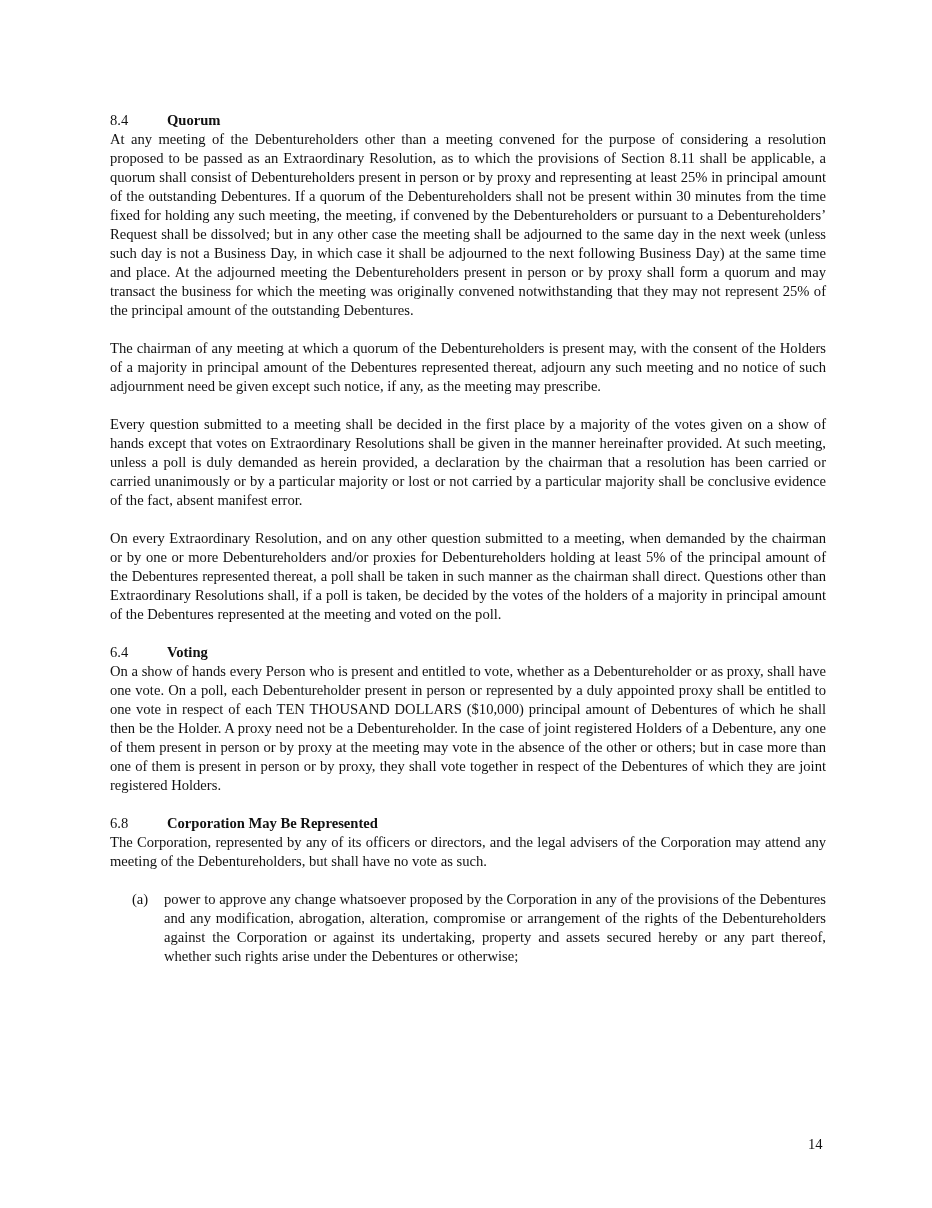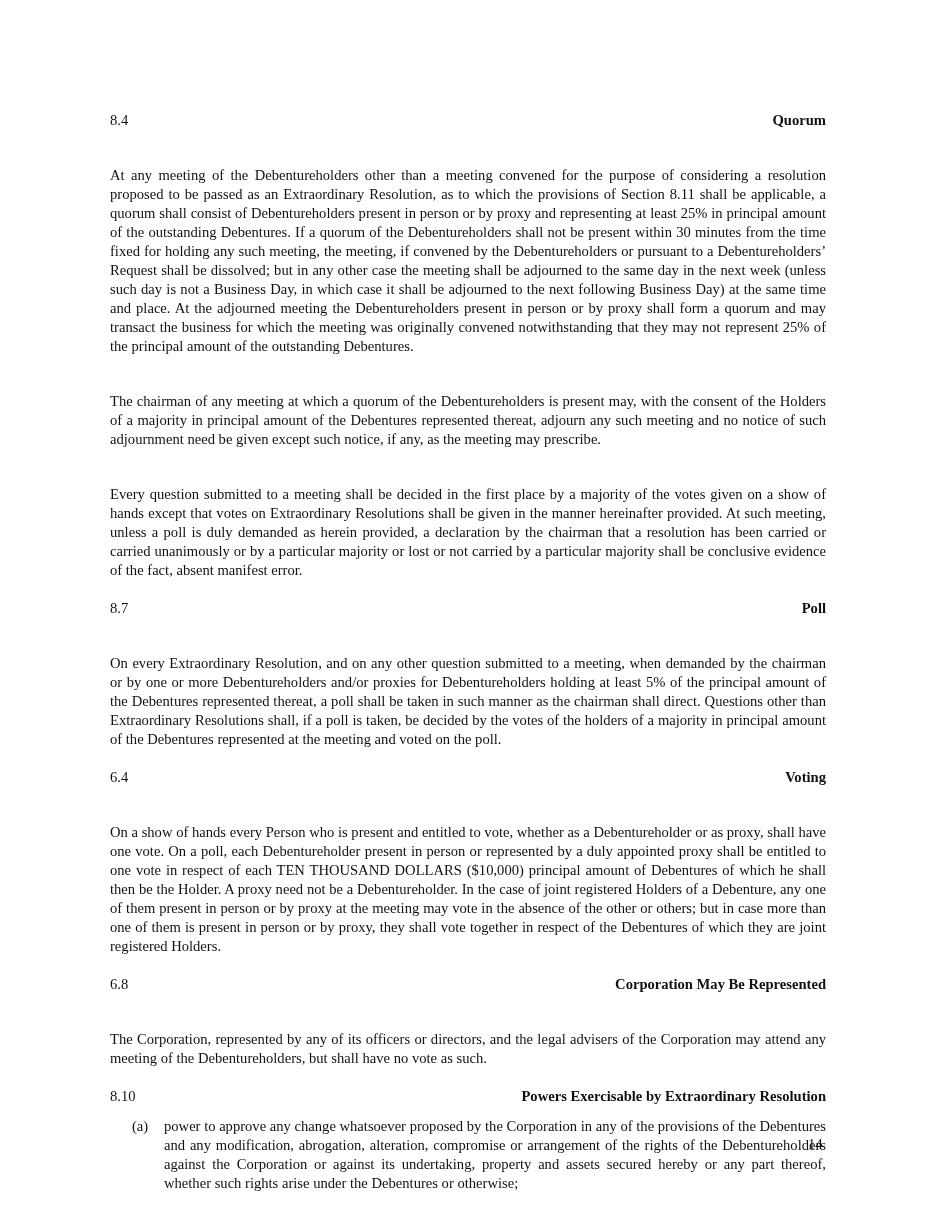--- a/index.html
+++ b/index.html
@@ -3,24 +3,24 @@
 <meta charset="utf-8">
 <style>
   html, body { margin: 0; padding: 0; background: #ffffff; }
   body { width: 932px; height: 1208px; position: relative; overflow: hidden; }
   .page {
     position: absolute; left: 110px; top: 111px; width: 716px;
     font-family: "Liberation Serif", "DejaVu Serif", serif;
     font-size: 14.6px; line-height: 19px; color: #111111;
   }
   .section { margin-bottom: 19px; }
-  .heading { display: flex; justify-content: space-between; }
+  .heading { display: flex; }
   .sec-num { width: 57px; flex: none; }
   .sec-title { font-weight: bold; }
-  .body { text-align: justify; margin-top: 36px; }
+  .body { text-align: justify; }
   .list-item { display: flex; margin-top: 11px; margin-left: 22px; }
   .list-label { width: 32px; flex: none; }
   .list-text { flex: 1; text-align: justify; }
   .page-number {
     position: absolute; left: 808px; top: 1136px;
     font-family: "Liberation Serif", "DejaVu Serif", serif;
     font-size: 14.6px; color: #111111;
   }
 </style>
 </head>
@@ -38,48 +38,40 @@
 
   <div class="section">
     <div class="body">The chairman of any meeting at which a quorum of the Debentureholders is present may, with the consent of the Holders of a majority in principal amount of the Debentures represented thereat, adjourn any such meeting and no notice of such adjournment need be given except such notice, if any, as the meeting may prescribe.</div>
   </div>
 
   <div class="section">
     <div class="body">Every question submitted to a meeting shall be decided in the first place by a majority of the votes given on a show of hands except that votes on Extraordinary Resolutions shall be given in the manner hereinafter provided.  At such meeting, unless a poll is duly demanded as herein provided, a declaration by the chairman that a resolution has been carried or carried unanimously or by a particular majority or lost or not carried by a particular majority shall be conclusive evidence of the fact, absent manifest error.</div>
   </div>
 
   <div class="section">
-    <div class="heading">
-      <span class="sec-num">8.7</span>
-      <span class="sec-title">Poll</span>
-    </div>
     <div class="body">On every Extraordinary Resolution, and on any other question submitted to a meeting, when demanded by the chairman or by one or more Debentureholders and/or proxies for Debentureholders holding at least 5% of the principal amount of the Debentures represented thereat, a poll shall be taken in such manner as the chairman shall direct. Questions other than Extraordinary Resolutions shall, if a poll is taken, be decided by the votes of the holders of a majority in principal amount of the Debentures represented at the meeting and voted on the poll.</div>
   </div>
 
   <div class="section">
     <div class="heading">
       <span class="sec-num">6.4</span>
       <span class="sec-title">Voting</span>
     </div>
     <div class="body">On a show of hands every Person who is present and entitled to vote, whether as a Debentureholder or as proxy, shall have one vote.  On a poll, each Debentureholder present in person or represented by a duly appointed proxy shall be entitled to one vote in respect of each TEN THOUSAND DOLLARS ($10,000) principal amount of Debentures of which he shall then be the Holder. A proxy need not be a Debentureholder. In the case of joint registered Holders of a Debenture, any one of them present in person or by proxy at the meeting may vote in the absence of the other or others; but in case more than one of them is present in person or by proxy, they shall vote together in respect of the Debentures of which they are joint registered Holders.</div>
   </div>
 
   <div class="section">
     <div class="heading">
       <span class="sec-num">6.8</span>
       <span class="sec-title">Corporation May Be Represented</span>
     </div>
     <div class="body">The Corporation, represented by any of its officers or directors, and the legal advisers of the Corporation may attend any meeting of the Debentureholders, but shall have no vote as such.</div>
   </div>
 
   <div class="section">
-    <div class="heading">
-      <span class="sec-num">8.10</span>
-      <span class="sec-title">Powers Exercisable by Extraordinary Resolution</span>
-    </div>
     <div class="list-item">
       <span class="list-label">(a)</span>
       <span class="list-text">power to approve any change whatsoever proposed by the Corporation in any of the provisions of the Debentures and any modification, abrogation, alteration, compromise or arrangement of the rights of the Debentureholders against the Corporation or against its undertaking, property and assets secured hereby or any part thereof, whether such rights arise under the Debentures or otherwise;</span>
     </div>
   </div>
 
 </div>
 
 <div class="page-number">14</div>
 

